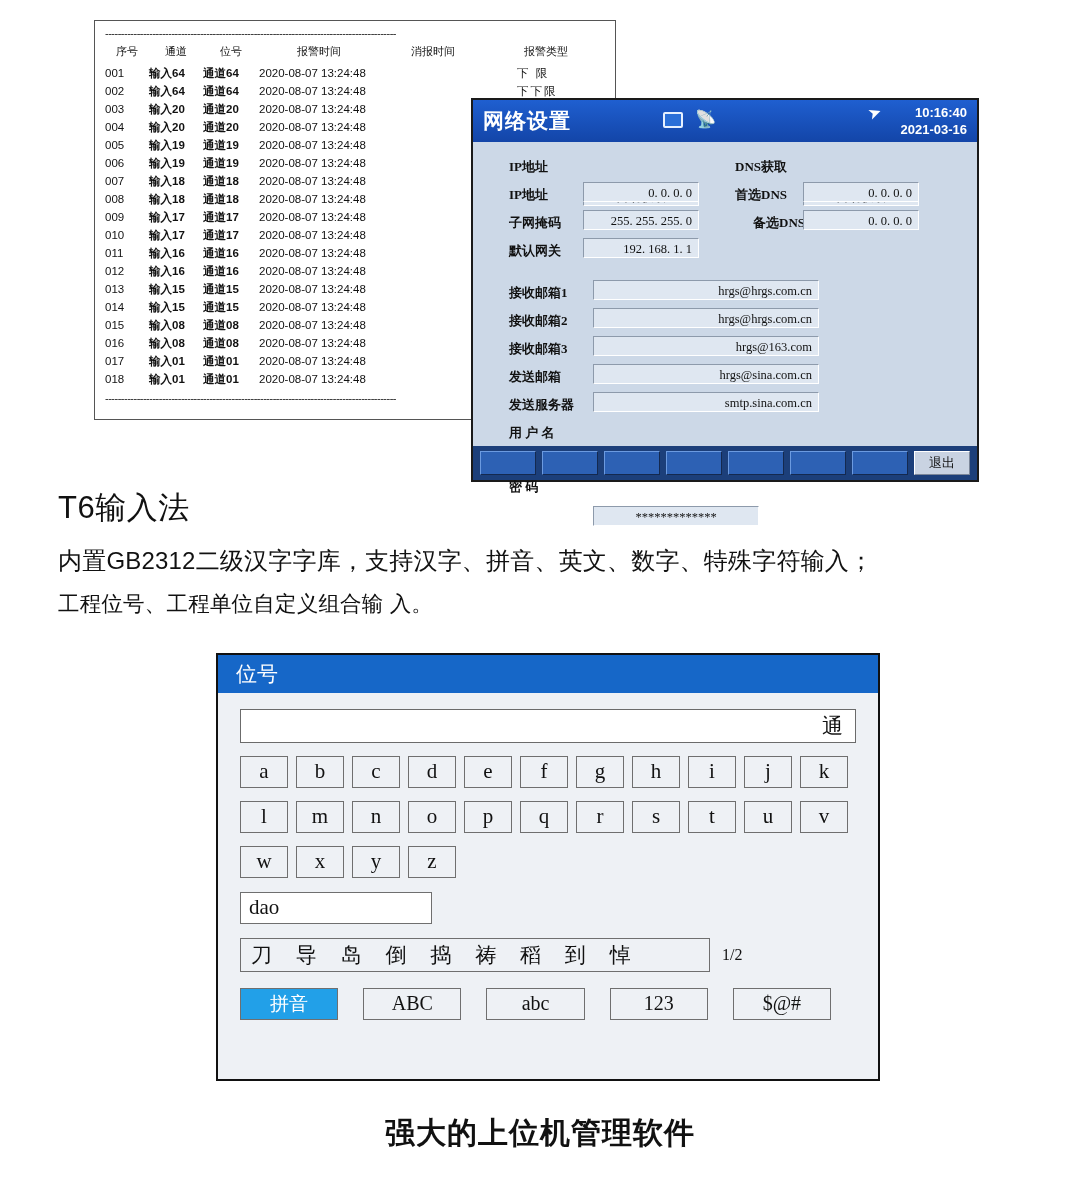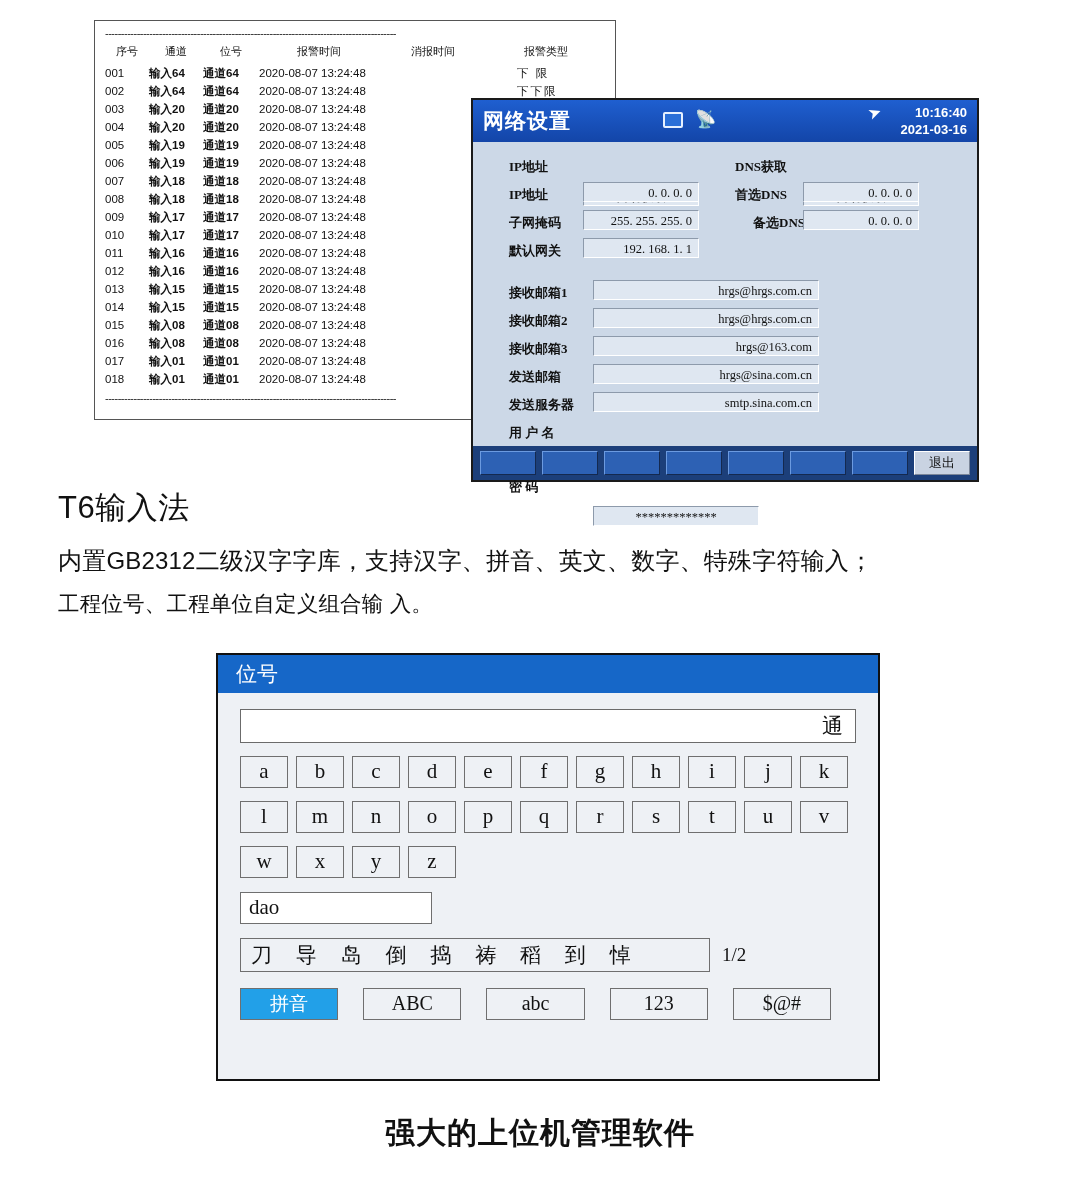--- a/index.html
+++ b/index.html
@@ -292,21 +292,21 @@
     border: 1px solid #6f6f6f;
     box-sizing: border-box;
     font-size: 21px;
     line-height: 31px;
     padding-left: 10px;
     letter-spacing: 9px;
     color: #111;
   }
   #cand-page {
     margin-left: 12px;
-    font-size: 19px;
+    font-size: 16px;
     font-family: "Liberation Serif", serif;
     color: #111;
   }
   #mode-row {
     margin-top: 16px;
     display: flex;
   }
   .mode-btn {
     width: 100px;
     height: 32px;

